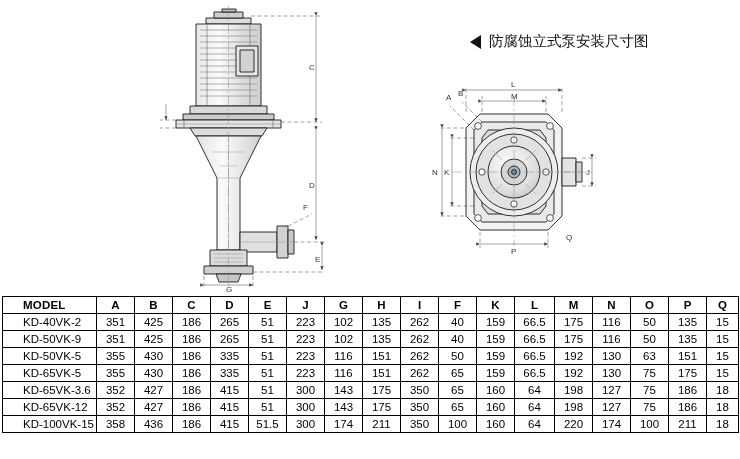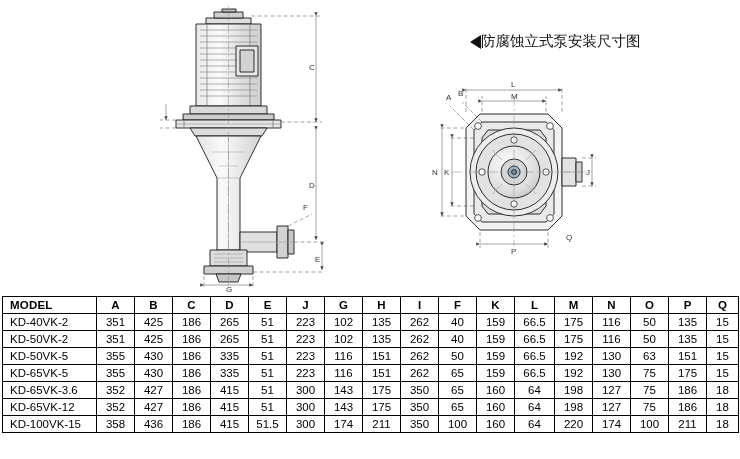--- a/index.html
+++ b/index.html
@@ -30,21 +30,21 @@
   #drawing svg {
     display: block;
   }
   
   #caption {
     position: absolute;
     left: 470px;
     top: 32px;
     display: flex;
     align-items: center;
-    gap: 0;
+    gap: 8px;
     font-size: 14.5px;
     color: #111;
     white-space: nowrap;
   }
   #caption .tri {
     width: 0;
     height: 0;
     border-top: 7px solid transparent;
     border-bottom: 7px solid transparent;
     border-right: 11px solid #111;
@@ -67,21 +67,21 @@
     border: 1px solid #000;
     height: 16px;
     line-height: 15px;
     text-align: center;
     padding: 0;
     font-weight: normal;
     background: #fff;
   }
   table.spec th.model, table.spec td.model {
     text-align: left;
-    padding-left: 7px;
+    padding-left: 20px;
   }
   table.spec thead th {
     font-weight: bold;
     font-size: 11.5px;
   }
   table.spec thead th.model {
     letter-spacing: .2px;
   }
 </style>
 </head>
@@ -361,21 +361,21 @@
             <td>40</td>
             <td>159</td>
             <td>66.5</td>
             <td>175</td>
             <td>116</td>
             <td>50</td>
             <td>135</td>
             <td>15</td>
           </tr>
           <tr>
-            <td class="model">KD-50VK-2</td>
+            <td class="model">KD-50VK-9</td>
             <td>351</td>
             <td>425</td>
             <td>186</td>
             <td>265</td>
             <td>51</td>
             <td>223</td>
             <td>102</td>
             <td>135</td>
             <td>262</td>
             <td>40</td>

